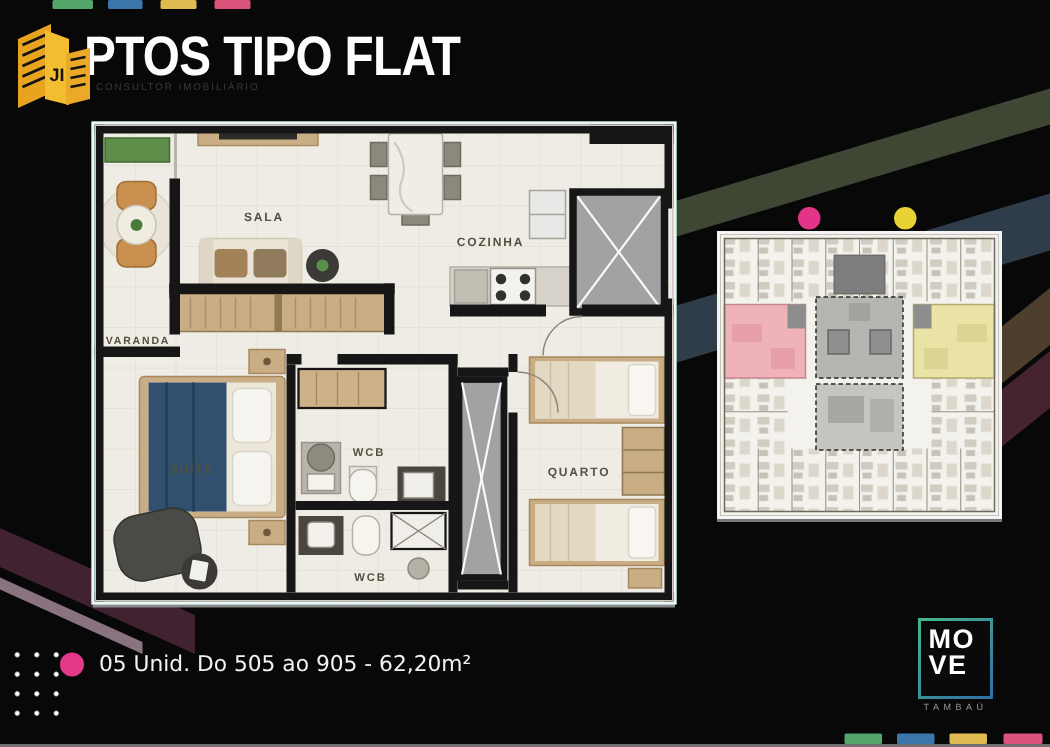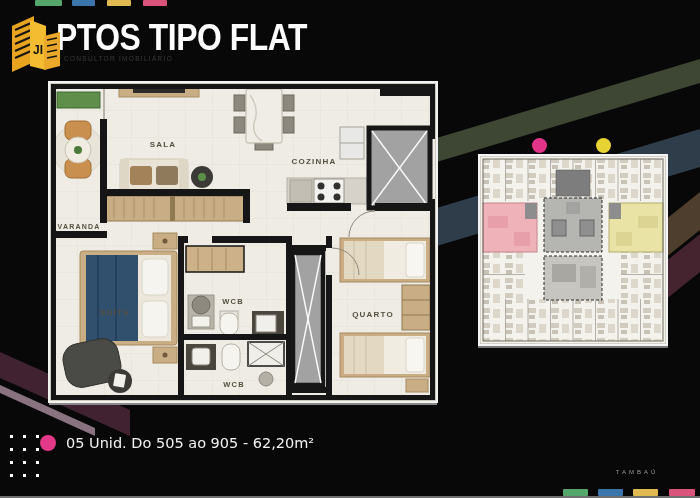--- a/index.html
+++ b/index.html
@@ -10,21 +10,21 @@
   .dash{position:absolute;height:6px;border-radius:1px;}
   .dash.b{height:7px;}
   .bottom-line{position:absolute;left:0;top:496px;width:700px;height:2px;background:#707070;}
   
   .wm-name{position:absolute;left:58px;top:24px;font-size:33px;font-weight:bold;
            letter-spacing:3px;color:#272727;}
   .wm-sub{position:absolute;left:64px;top:55px;font-size:6.5px;letter-spacing:1.3px;color:#3a3a3a;}
   .title{position:absolute;left:56px;top:17px;font-size:37px;font-weight:bold;color:#fdfdfd;
          letter-spacing:-0.5px;transform:scaleX(0.86);transform-origin:left top;white-space:nowrap;}
   
-  .plan-frame{position:absolute;left:48px;top:81px;width:386px;height:318px;
+  .plan-frame{position:absolute;left:61px;top:81px;width:386px;height:318px;
               border:2px solid #f2f2f2;box-shadow:0 3px 0 -1px #8a8a8a;background:#5eead4;}
   .plate-frame{position:absolute;left:478px;top:154px;width:186px;height:188px;
                border:2px solid #f4f4f4;box-shadow:0 2px 0 0 #777;background:#f4f2ed;}
   .unit-dot{position:absolute;width:15px;height:15px;border-radius:50%;}
   
   .legend-row{position:absolute;left:40px;display:flex;align-items:center;gap:10px;}
   .legend-dot{width:16px;height:16px;border-radius:50%;flex:0 0 auto;}
   .legend-text{font-family:"DejaVu Sans",sans-serif;font-size:14.5px;color:#f2f2f2;white-space:nowrap;}
   .dots-grid{position:absolute;left:3px;top:428px;width:41px;height:52px;
              background-image:radial-gradient(circle,#ffffff 1.5px,transparent 1.8px);
@@ -326,20 +326,26 @@
       <rect x="3" y="3" width="180" height="182" fill="none" stroke="#6f6a60"></rect>
     </svg>
   </div>
 
   <div class="dots-grid"></div>
   <div class="legend-row" style="top:435px;align-items:center;">
     <span class="legend-dot" style="background-color: rgb(226, 58, 136);"></span>
     <span class="legend-text">05 Unid. Do 505 ao 905 - 62,20m²</span>
   </div>
 
+  <div class="move-box">
+    <div class="move-inner">
+      <div>MO</div>
+      <div>VE</div>
+    </div>
+  </div>
   <div class="move-sub">TAMBAÚ</div>
 
   <div class="dash b" style="left: 563px; top: 489px; width: 25px; background-color: rgb(85, 166, 107);"></div>
   <div class="dash b" style="left: 598px; top: 489px; width: 25px; background-color: rgb(58, 118, 171);"></div>
   <div class="dash b" style="left: 633px; top: 489px; width: 25px; background-color: rgb(223, 186, 80);"></div>
   <div class="dash b" style="left: 669px; top: 489px; width: 26px; background-color: rgb(217, 83, 123);"></div>
   <div class="bottom-line"></div>
 
 </div>
 

